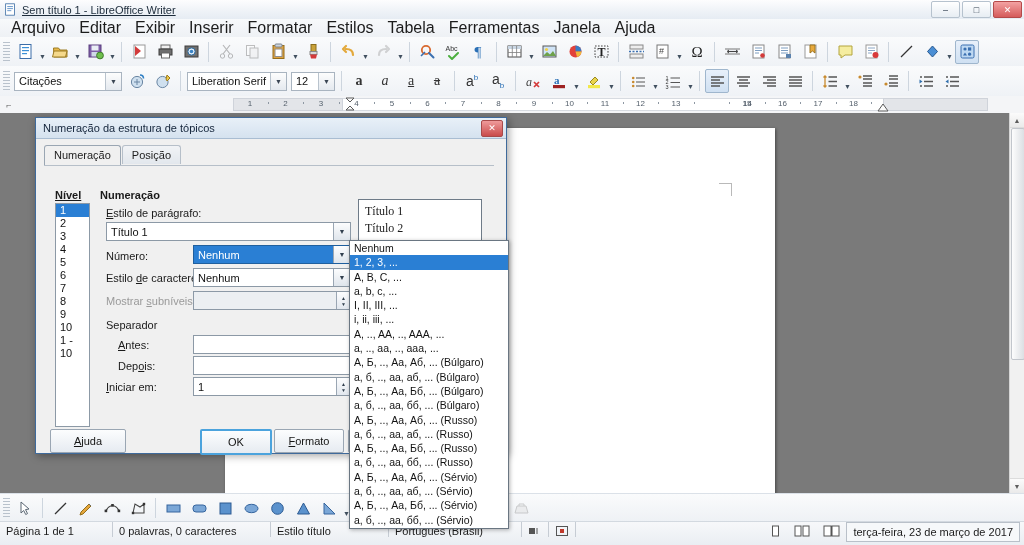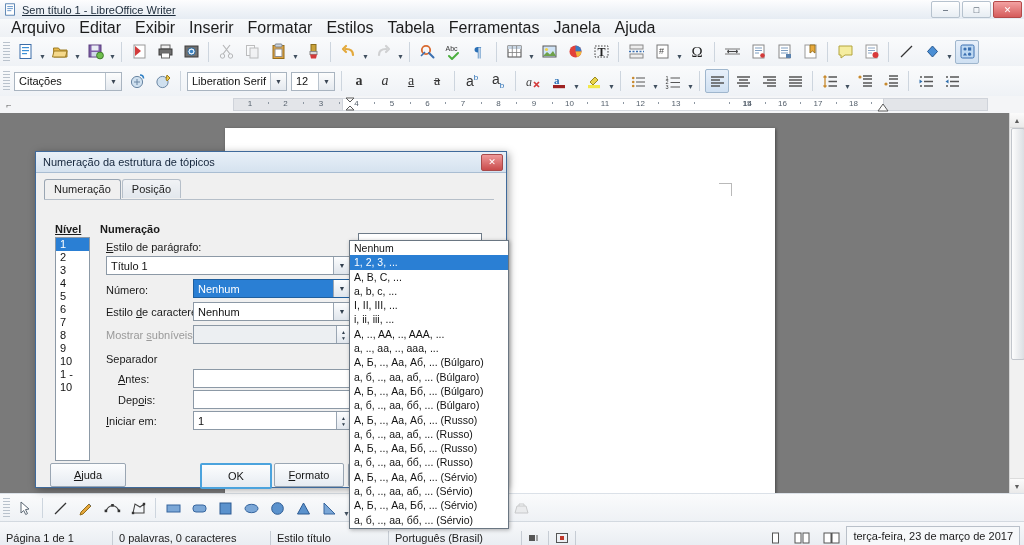--- a/index.html
+++ b/index.html
@@ -115,32 +115,32 @@
   .drawbar{
     position:absolute;left:0;top:493px;width:1024px;height:28px;
     background:linear-gradient(#fafbfc,#eef1f5);border-top:1px solid #dbe1e8;
     border-bottom:1px solid #dbe1e8;display:flex;align-items:center;
   }
 
   
   .statusbar{
     position:absolute;left:0;top:521px;width:1024px;height:24px;
     background:linear-gradient(#f7f8fa,#e9edf2);border-top:1px solid #d3d9e0;
-    display:flex;align-items:flex-end;font-size:11px;color:#1b1b1b;
+    display:flex;align-items:flex-start;font-size:11px;color:#1b1b1b;
   }
   .st-cell{padding:0 6px;height:17px;display:flex;align-items:center;}
   .st-sep{width:1px;height:15px;background:#c6ccd4;}
   .st-date{
     margin-left:auto;margin-right:4px;border:1px solid #b9c0c9;background:#f6f8fa;
     padding:1px 6px;height:16px;display:flex;align-items:center;
   }
 
   
   .dialog{
-    position:absolute;left:35px;top:151px;width:470px;height:335px;
+    position:absolute;left:35px;top:117px;width:470px;height:335px;
     background:#14b8a6;border:1px solid #3f6a9b;box-shadow:2px 2px 8px rgba(0,0,0,.35);
     z-index:50;
   }
   .dlg-title{
     height:20px;background:linear-gradient(#e8f0f8,#d5e2ef);
     border-bottom:1px solid #a9bdd2;display:flex;align-items:center;padding:0 3px;
   }
   .dlg-title .t{font-size:11px;color:#13243a;padding-left:4px;}
   .dlg-close{
     margin-left:auto;width:20px;height:15px;border:1px solid #a84a4a;border-radius:2px;

